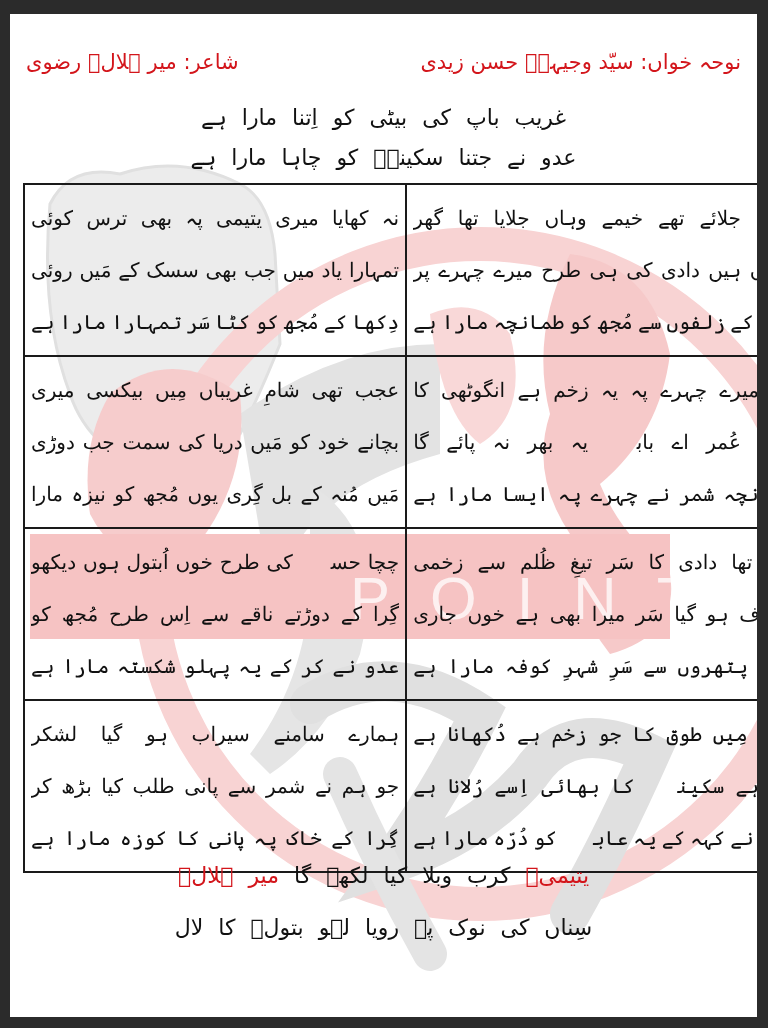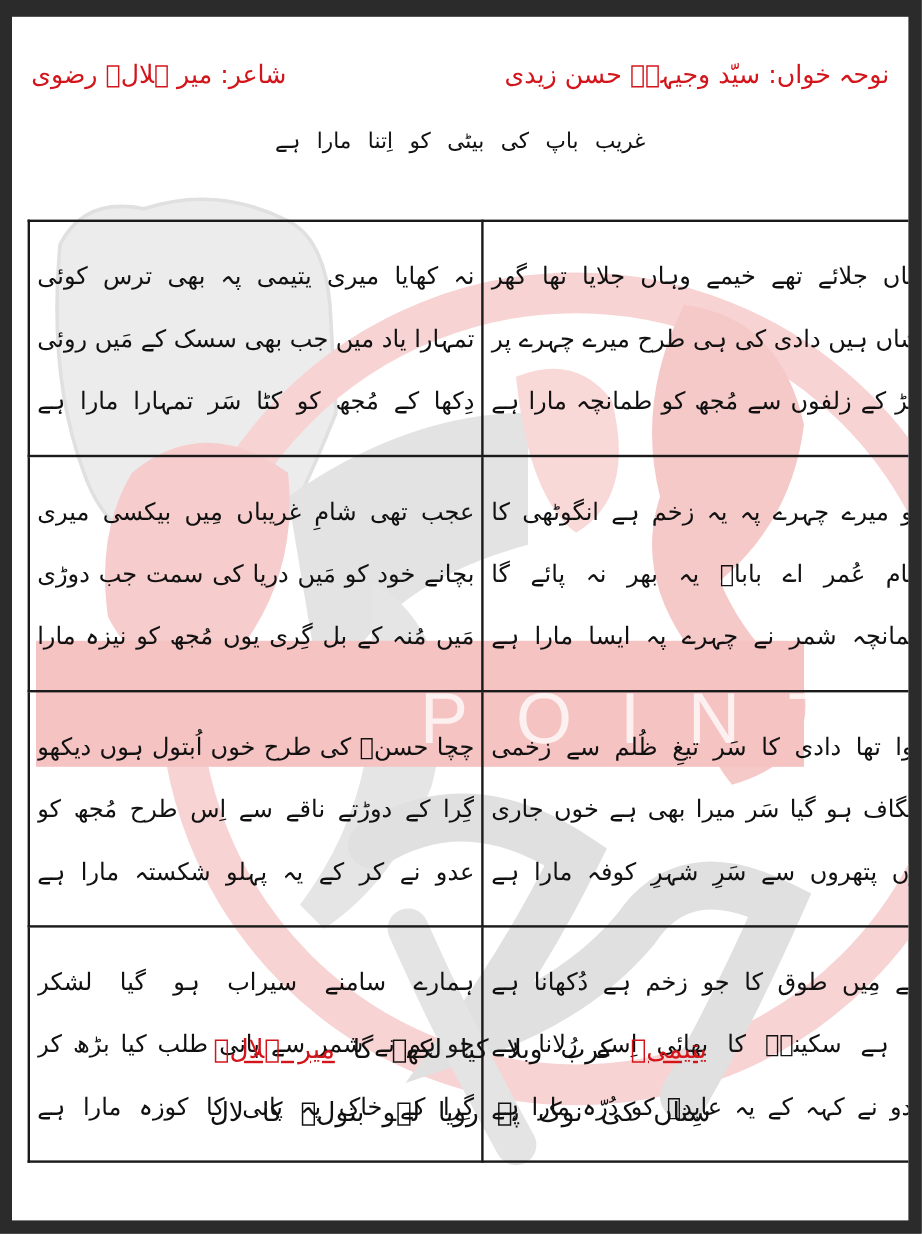--- a/index.html
+++ b/index.html
@@ -48,62 +48,63 @@
       text-align: center;
     }
     .credits .credit { display: inline-block; }
     .credits .credit-right { margin-left: 0; }
     .intro {
       position: absolute;
       left: 0;
       right: 0;
       text-align: center;
       color: #111;
-      font-size: 18px;
+      font-size: 22px;
       letter-spacing: 1px;
       word-spacing: 8px;
     }
     .intro .line { height: 40px; line-height: 40px; }
     table.verses {
       position: absolute;
       left: 13px;
       top: 169px;
       width: 721px;
       border-collapse: collapse;
       direction: rtl;
     }
     table.verses td {
       border: 2px solid #1a1a1a;
       width: 50%;
       height: 162px;
-      padding: 16px 6px;
+      padding: 4px 6px;
       vertical-align: middle;
       font-size: 20px;
       color: #111;
+      font-family: Liberation Serif, serif;
     }
     table.verses td .vline {
       height: 52px;
       line-height: 52px;
       white-space: nowrap;
       text-align: justify;
       text-align-last: justify;
       overflow: hidden;
     }
     .outro {
       position: absolute;
       left: 0;
       right: 0;
       top: 836px;
       text-align: center;
       font-size: 22px;
       color: #111;
       word-spacing: 8px;
     }
     .outro .line { height: 52px; line-height: 52px; }
-    .red { color: #d3151b; text-decoration: underline; }
+    .red { color: #d3151b; }
   </style>
 </head>
 <body>
 
 <div class="page">
 
   <svg class="watermark" viewBox="0 0 747 1003" xmlns="http://www.w3.org/2000/svg">
 
     <path d="M40 190 Q60 150 110 160 Q170 140 230 170 Q260 185 265 240 L270 330 Q250 380 230 420 L150 460 Q80 440 60 380 Q30 300 40 190 Z" fill="#ececec" stroke="#e0e0e0" stroke-width="3"></path>
 
@@ -123,20 +124,21 @@
     <path d="M330 760 Q370 850 420 940" fill="none" stroke="#e4e4e4" stroke-width="34" stroke-linecap="round"></path>
   </svg>
 
   <div class="credits urdu">
     <span class="credit">شاعر: میر ہلالؔ رضوی</span>
     <span class="credit credit-right">نوحہ خواں: سیّد وجیہہؔ حسن زیدی</span>
   </div>
 
   <div class="intro urdu" style="top:84px;">
     <div class="line">غریب باپ کی بیٹی کو اِتنا مارا ہے</div>
+    <div class="line">عدو نے جتنا سکینہؑ کو چاہا مارا ہے</div>
   </div>
 
   <table class="verses urdu">
     <tbody>
       <tr>
         <td>
           <div class="vline">یہاں جلائے تھے خیمے وہاں جلایا تھا گھر</div>
           <div class="vline">نشاں ہیں دادی کی ہی طرح میرے چہرے پر</div>
           <div class="vline">پکڑ کے زلفوں سے مُجھ کو طمانچہ مارا ہے</div>
         </td>

